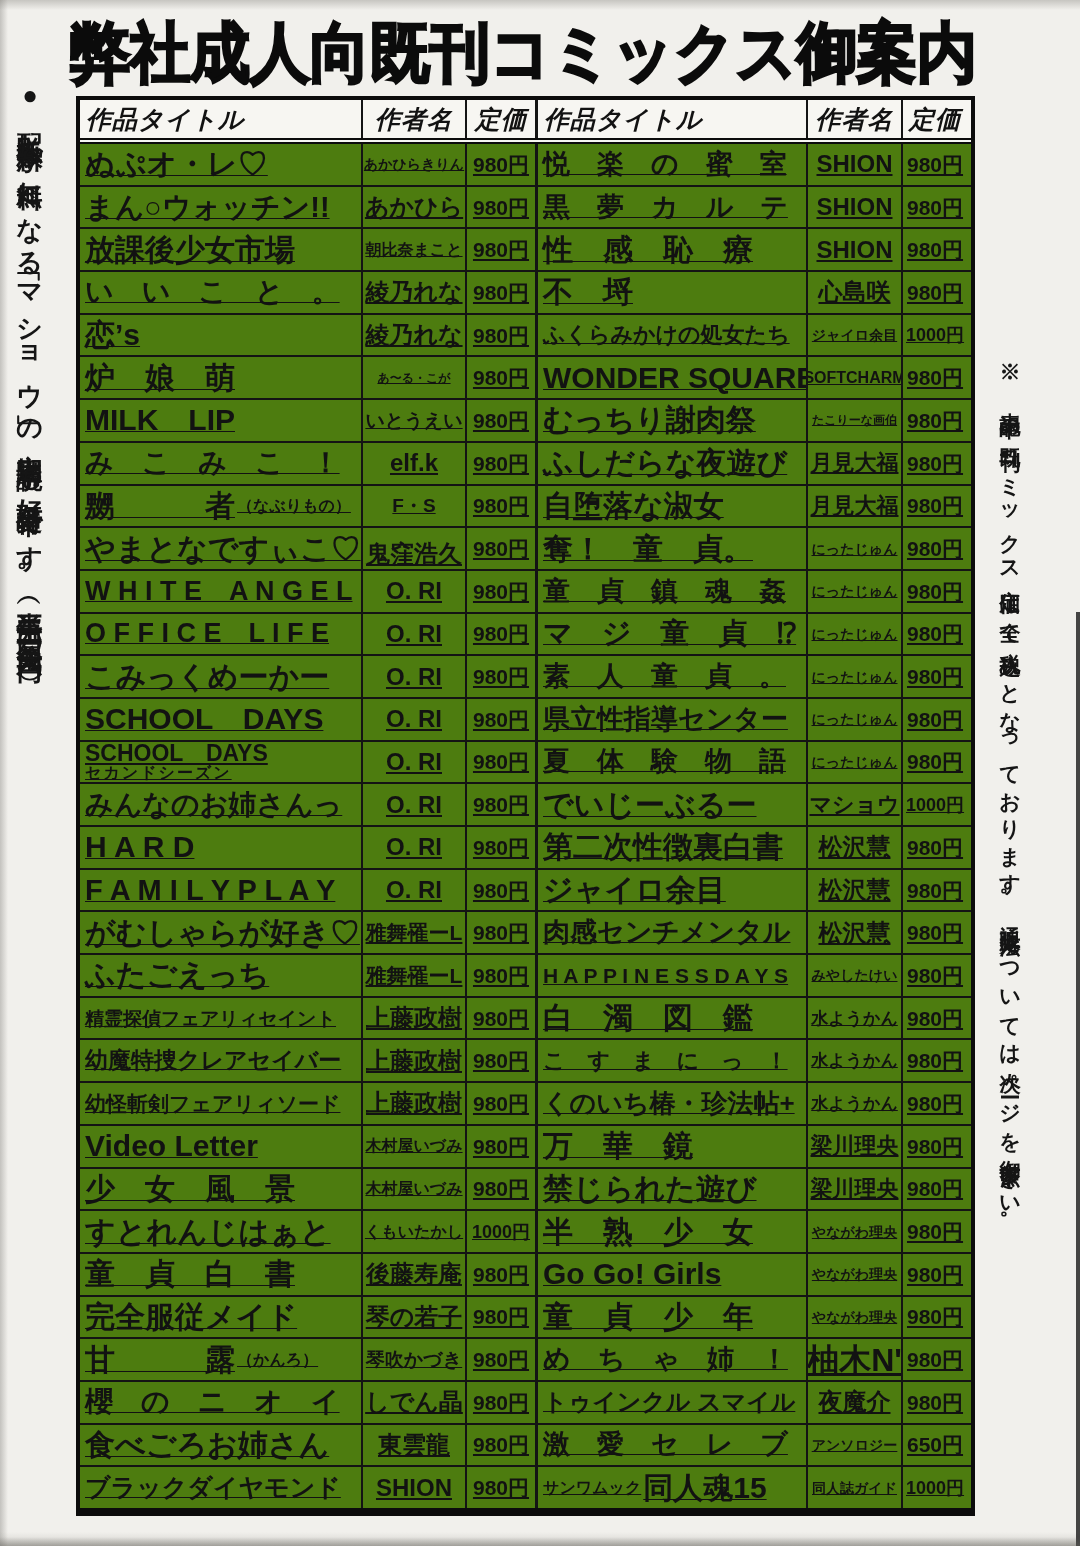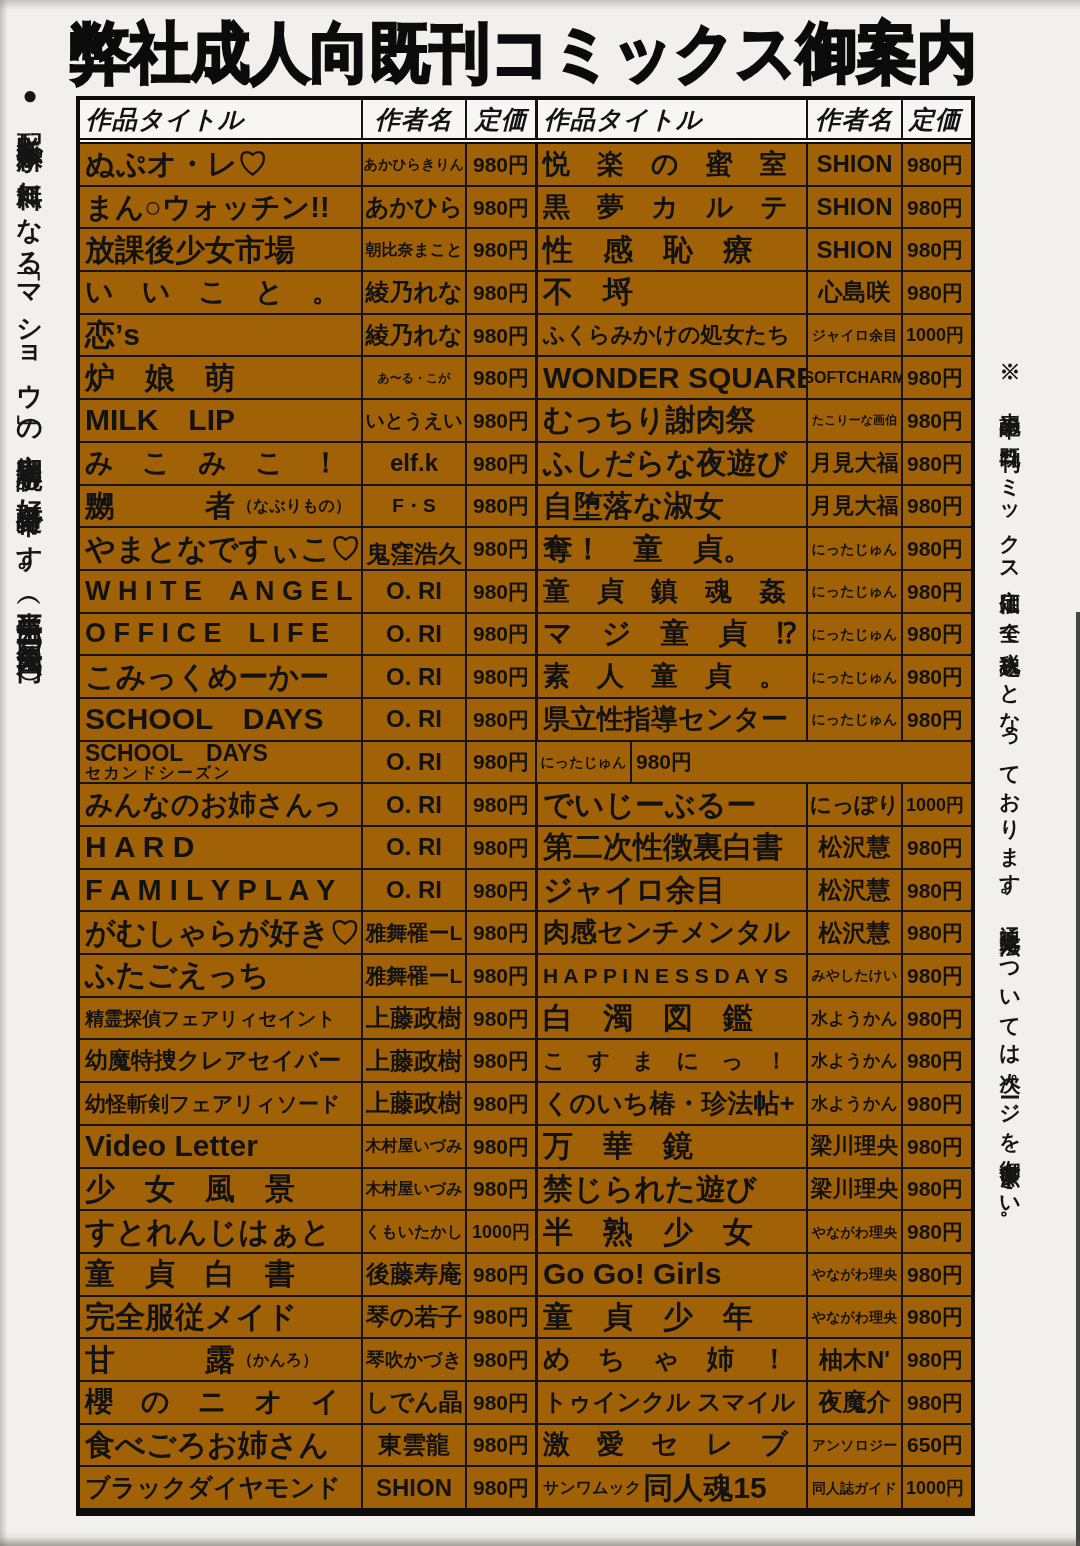--- a/index.html
+++ b/index.html
@@ -69,21 +69,22 @@
     font-style: italic;
     font-size: 25px;
     letter-spacing: 1px;
     overflow: hidden;
   }
   .row {
     display: flex;
     flex: 1 1 0;
     box-sizing: border-box;
     border-bottom: 2px solid #141414;
-    background: #a16207;
+    background: #4d7c0f;
+    text-decoration: underline;
   }
   .row:last-child { border-bottom: none; }
   .cell {
     display: flex; align-items: center;
     box-sizing: border-box;
     padding: 0 5px;
     overflow: hidden;
     line-height: 1.0;
     white-space: nowrap;
   }
@@ -422,20 +423,23 @@
             <span class="t-main" style="font-size: 23px;">SCHOOL　DAYS</span>
             <span class="t-sub">セカンドシーズン</span>
           </span>
         </div>
         <div class="cell c-al">
           <span class="a-name" style="font-size: 24px;">O. RI</span>
         </div>
         <div class="cell c-pl">
           <span class="p-val" style="font-size: 21px;">980円</span>
         </div>
+        <div class="cell c-tr">
+          <span><span class="t-main" style="font-size: 27px;">夏　体　験　物　語</span></span>
+        </div>
         <div class="cell c-ar">
           <span class="a-name" style="font-size: 14px;">にったじゅん</span>
         </div>
         <div class="cell c-pr">
           <span class="p-val" style="font-size: 21px;">980円</span>
         </div>
       </div>
       <div class="row">
         <div class="cell c-tl">
           <span><span class="t-main" style="font-size: 28px;">みんなのお姉さんっ</span></span>
@@ -443,21 +447,21 @@
         <div class="cell c-al">
           <span class="a-name" style="font-size: 24px;">O. RI</span>
         </div>
         <div class="cell c-pl">
           <span class="p-val" style="font-size: 21px;">980円</span>
         </div>
         <div class="cell c-tr">
           <span><span class="t-main" style="font-size: 30px;">でいじーぶるー</span></span>
         </div>
         <div class="cell c-ar">
-          <span class="a-name" style="font-size: 22px;">にっぽり</span>
+          <span class="a-name" style="font-size: 22px;">マショウ</span>
         </div>
         <div class="cell c-pr">
           <span class="p-val" style="font-size: 18px;">1000円</span>
         </div>
       </div>
       <div class="row">
         <div class="cell c-tl">
           <span><span class="t-main" style="font-size: 30px;">H A R D</span></span>
         </div>
         <div class="cell c-al">
@@ -704,21 +708,21 @@
         <div class="cell c-al">
           <span class="a-name" style="font-size: 19px;">琴吹かづき</span>
         </div>
         <div class="cell c-pl">
           <span class="p-val" style="font-size: 21px;">980円</span>
         </div>
         <div class="cell c-tr">
           <span><span class="t-main" style="font-size: 27px;">め　ち　ゃ　姉　！</span></span>
         </div>
         <div class="cell c-ar">
-          <span class="a-name" style="font-size: 24px;">柚木N'</span>
+          <span class="a-name" style="font-size: 32px;">柚木N'</span>
         </div>
         <div class="cell c-pr">
           <span class="p-val" style="font-size: 21px;">980円</span>
         </div>
       </div>
       <div class="row">
         <div class="cell c-tl">
           <span><span class="t-main" style="font-size: 28px;">櫻　の　ニ　オ　イ</span></span>
         </div>
         <div class="cell c-al">

